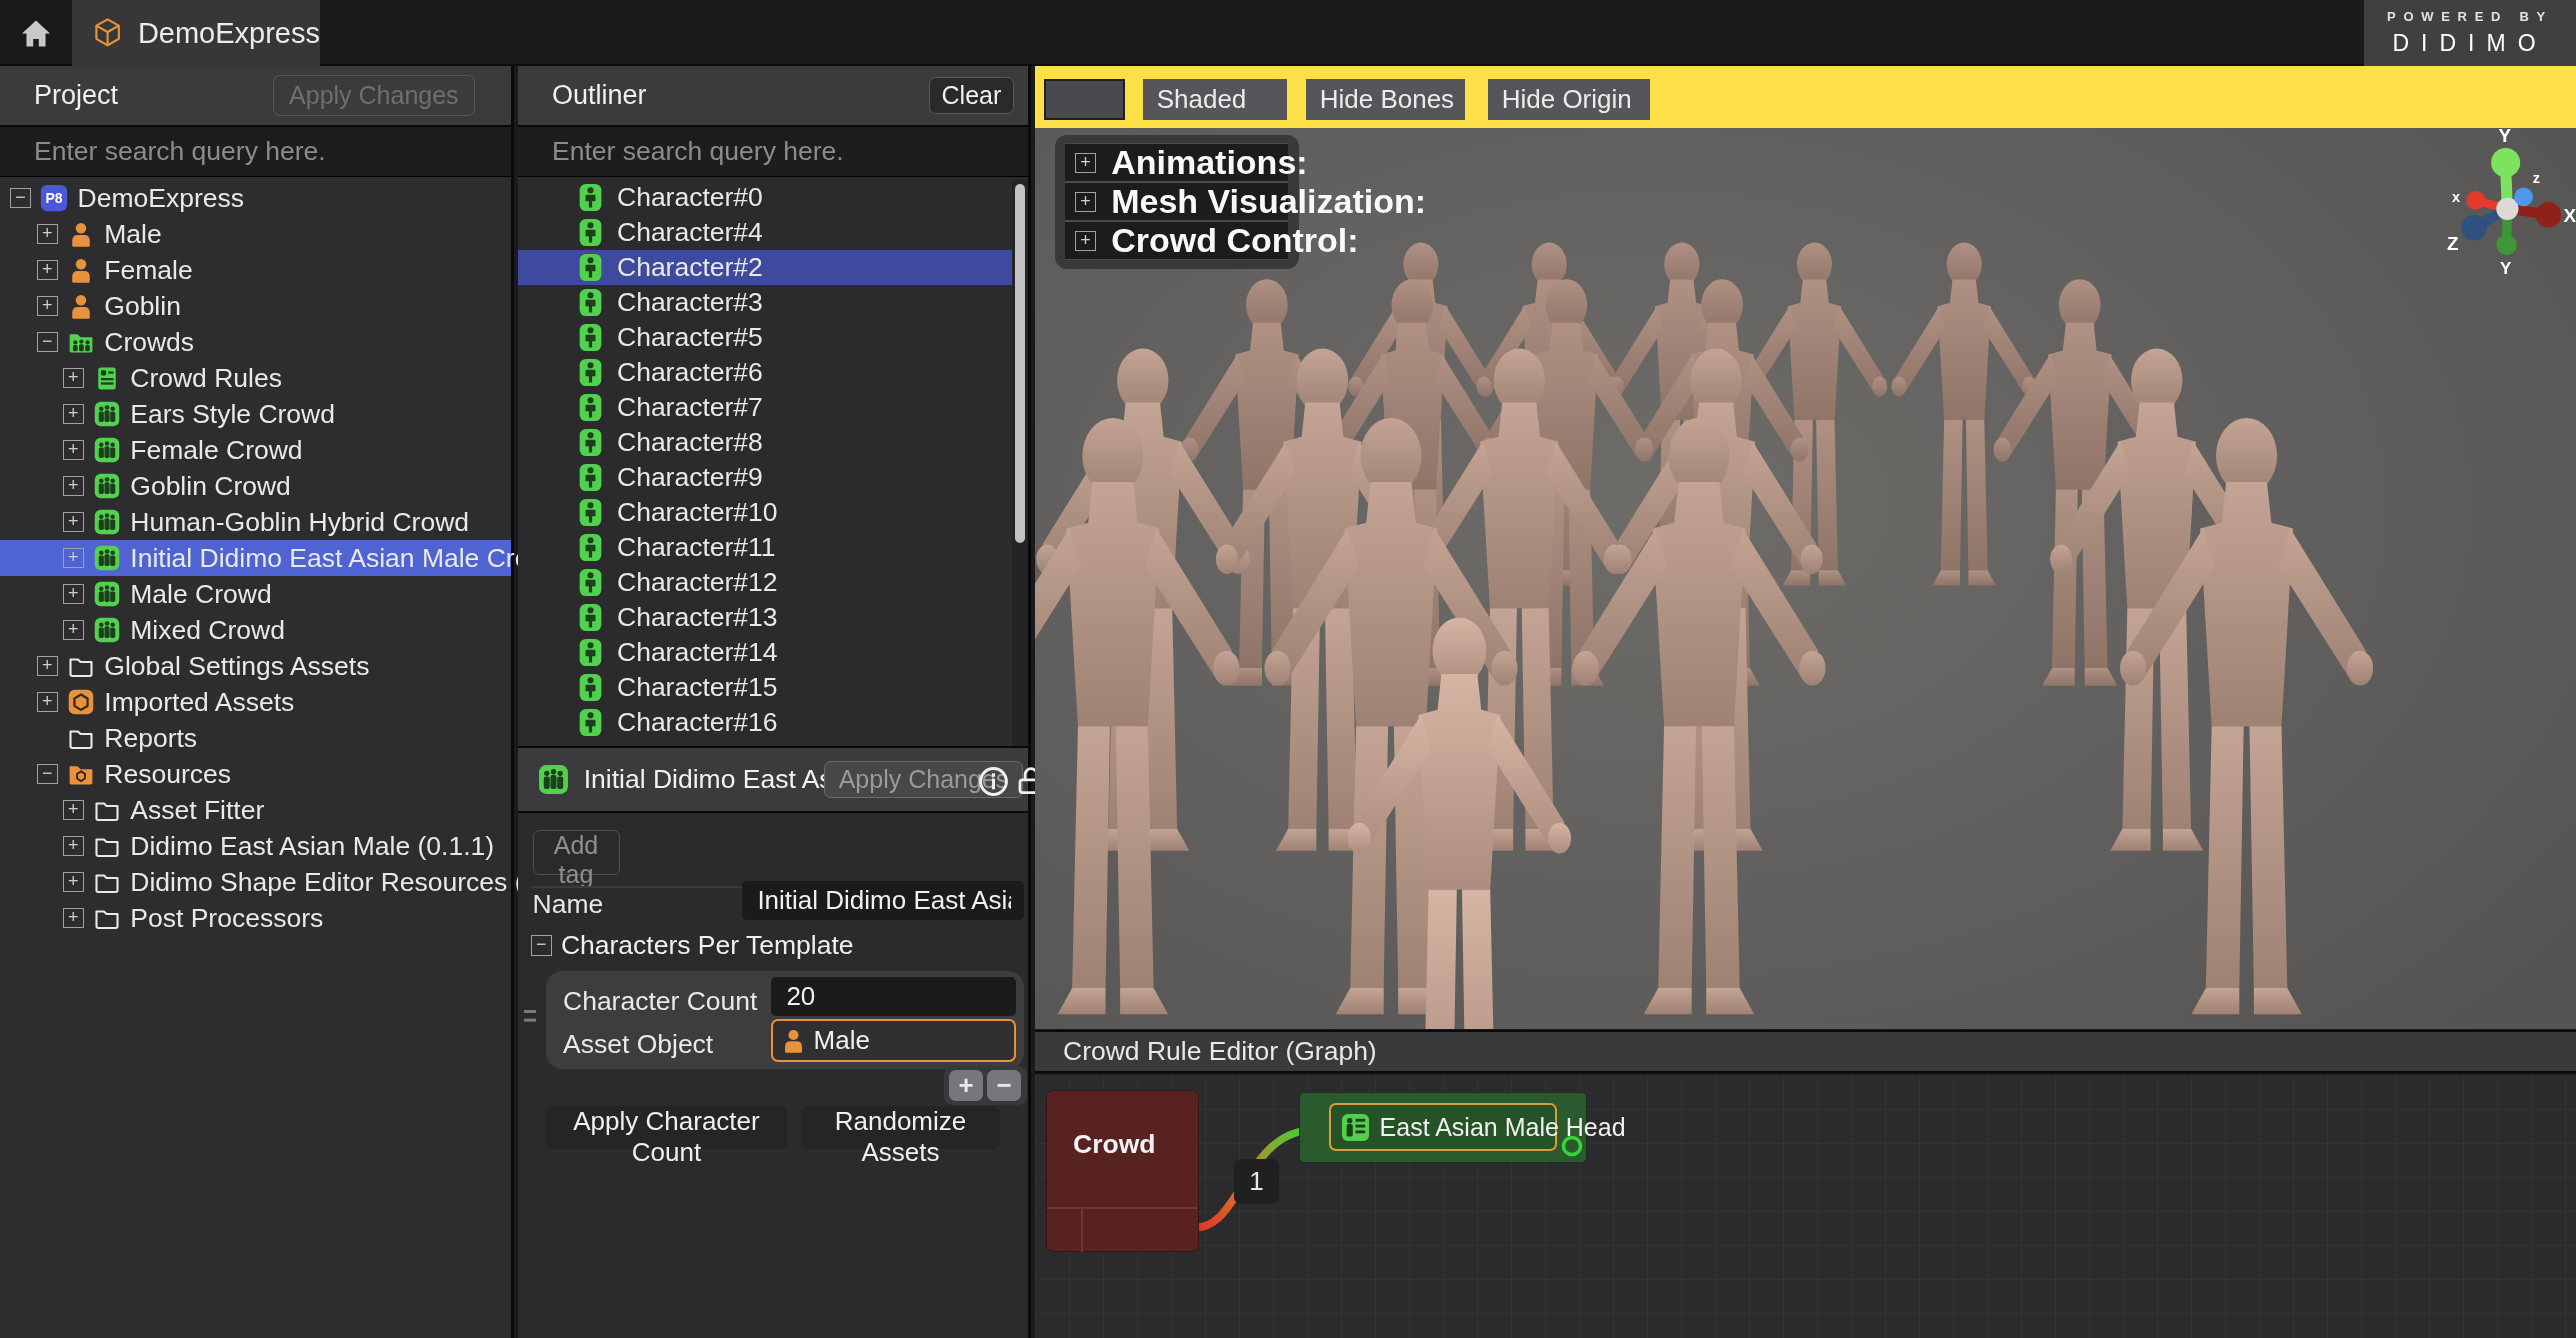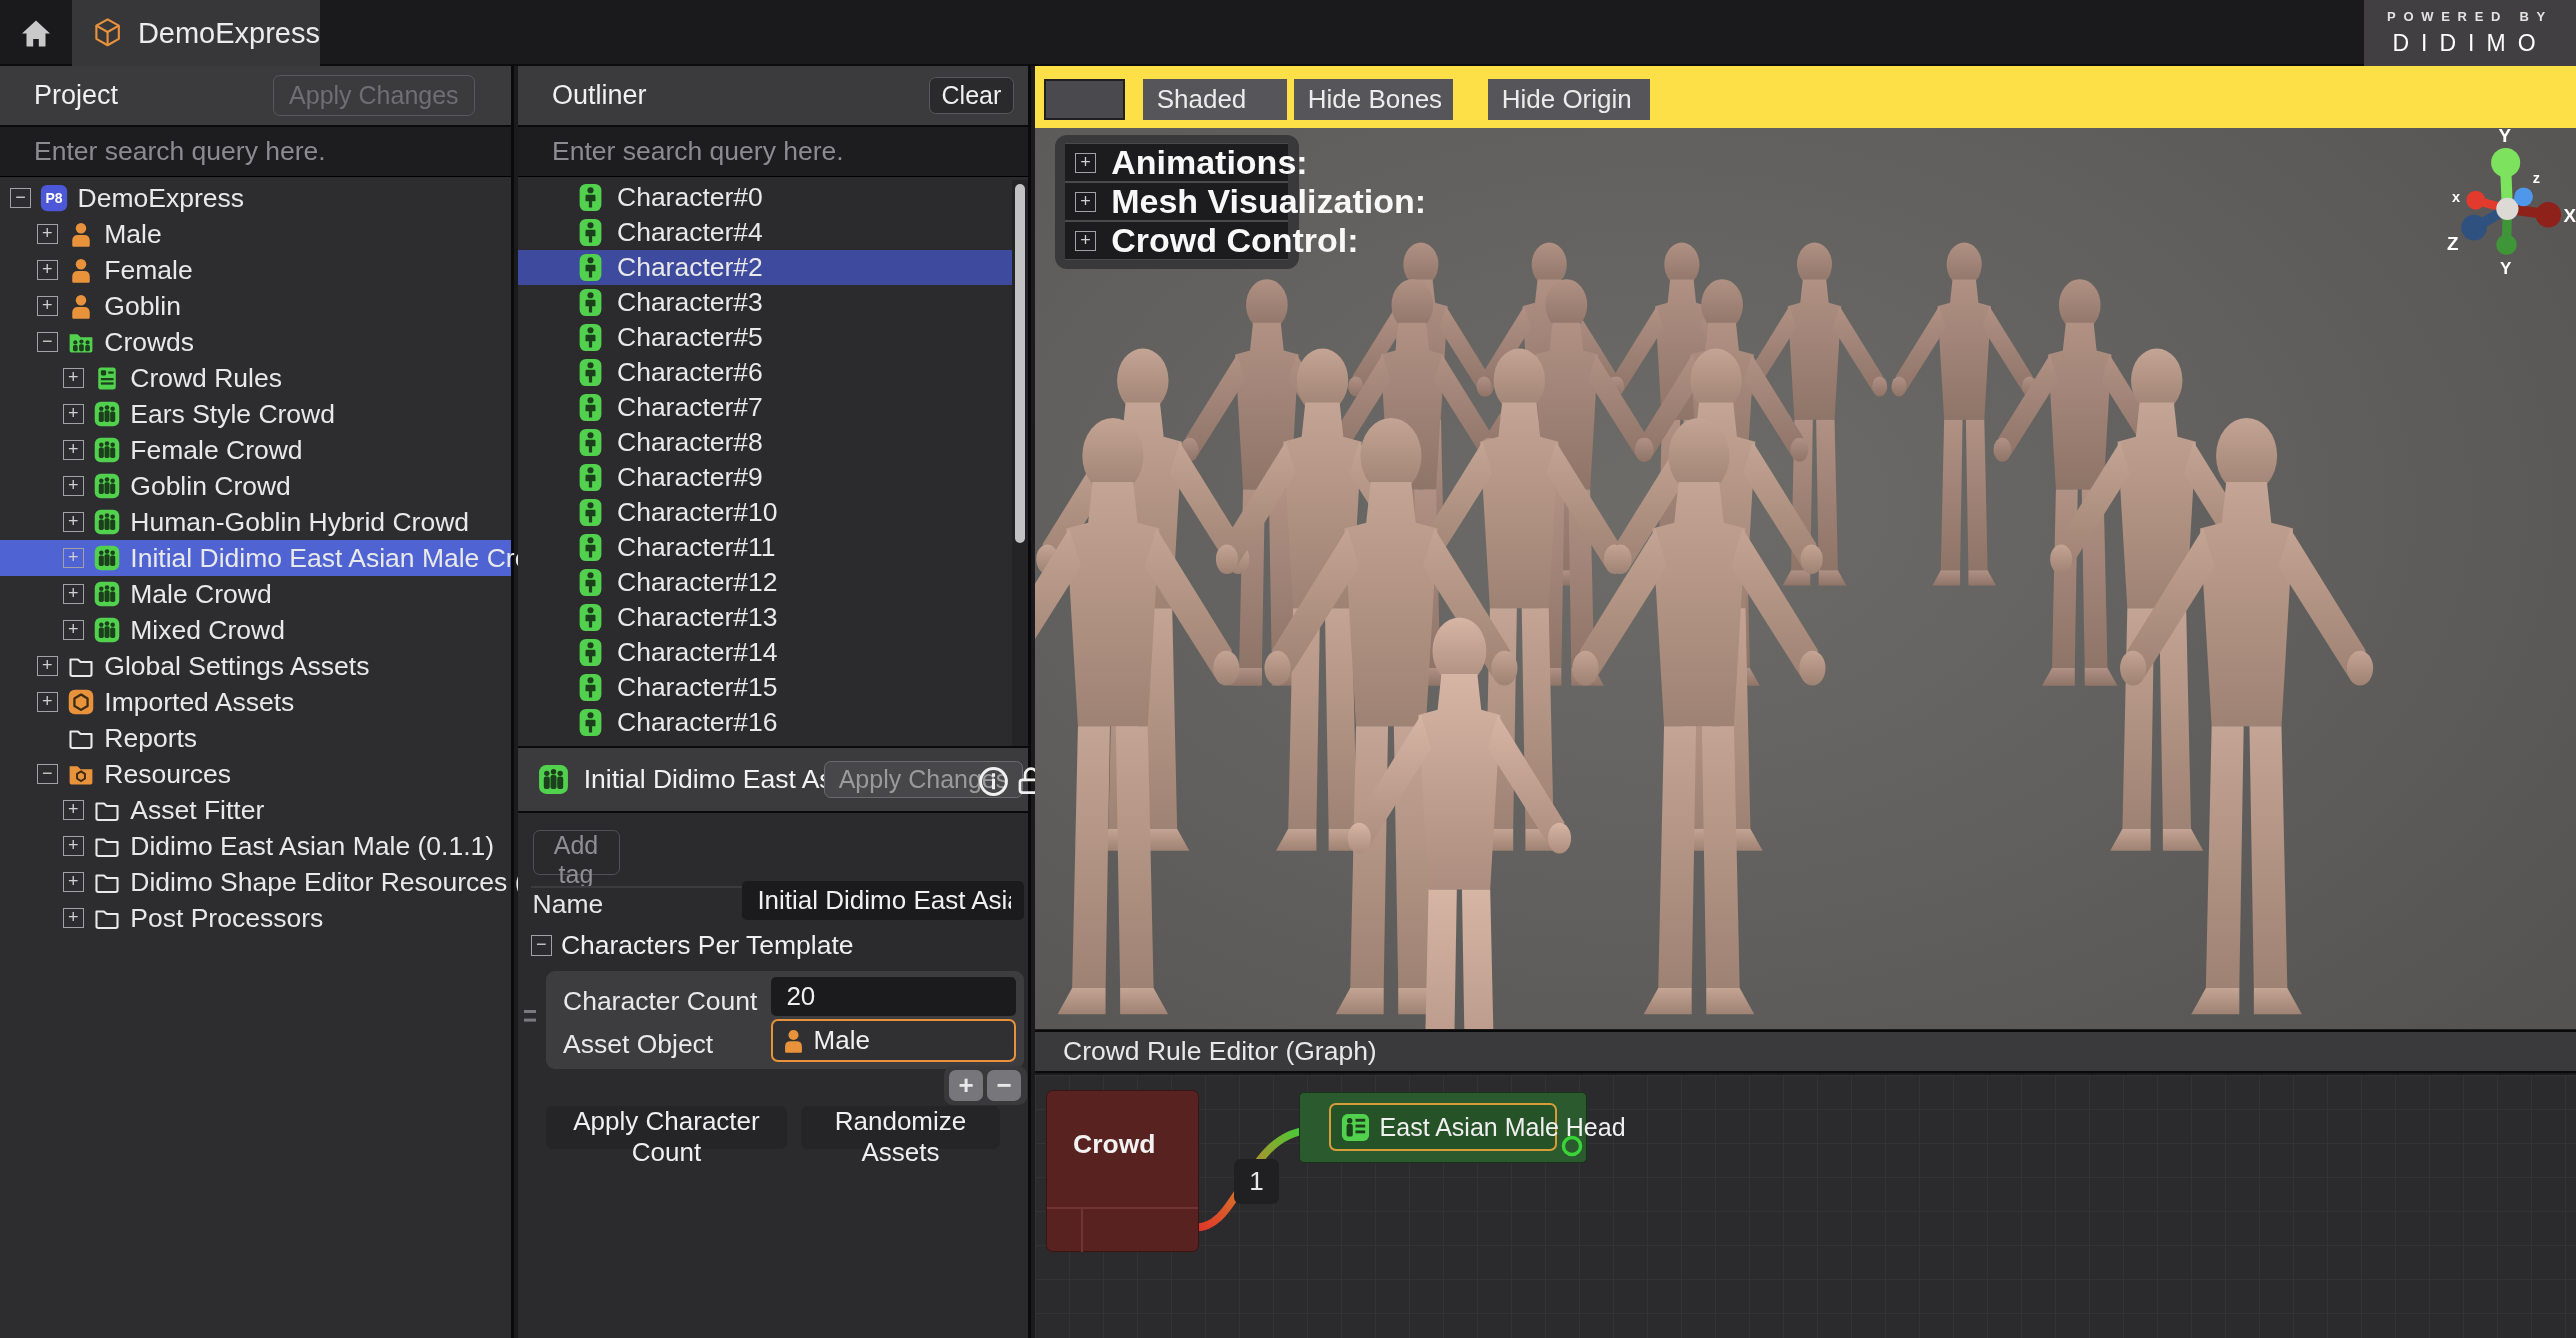--- a/index.html
+++ b/index.html
@@ -601,21 +601,21 @@
   <div class="fld abs" style="left:224px; top:815px; width:282px; height:39px;">
     <input type="text" value="Initial Didimo East Asian Mal" style="">
   </div>
 
   <div class="abs" style="left:13px; top:864px; display:flex; align-items:center; gap:9.4px;">
     <div class="exp">−</div>
     <span style="font-size:26.5px; color:#f0f0f0;">Characters Per Template</span>
   </div>
 
   <div class="abs" style="left:6px; top:944px; width:12px; height:3.4px; background:#7a7a7e; box-shadow:0 8.6px 0 #7a7a7e;"></div>
-  <div class="abs" style="left:28px; top:905px; width:478px; height:98px; background:#3d3d40; border-radius:9px;">
+  <div class="abs" style="left:28px; top:905px; width:478px; height:98px; background:#3d3d40; border-radius:16px;">
     <span class="abs" style="left:17px; top:15.4px; font-size:26.5px; color:#e9e9e9;">Character Count</span>
     <div class="fld abs" style="left:225px; top:6px; width:245px; height:39px;">
       <input type="text" value="20" style="">
     </div>
     <span class="abs" style="left:17px; top:58px; font-size:26.5px; color:#e9e9e9;">Asset Object</span>
     <div class="abs" style="left:225px; top:48px; width:245px; height:43px; background:#303033; border:2.6px solid #e8923c; border-radius:6.8px; display:flex; align-items:center; gap:6.8px; padding-left:6.8px;">
       <span class="icon" id="asset-male-icon">
           <svg width="27" height="27" viewBox="0 0 32 32">
             <circle cx="16" cy="9.5" r="6" fill="#e8923c"></circle>
             <path d="M6,29 L6,23.5 Q6,17 12.5,17 L19.5,17 Q26,17 26,23.5 L26,29 Q26,30.5 24.5,30.5 L7.5,30.5 Q6,30.5 6,29 Z" fill="#e8923c"></path>
@@ -631,21 +631,21 @@
   </div>
 
   <button class="dark-btn abs" style="left:28px; top:1040px; width:241px; height:43px;">Apply Character Count</button>
   <button class="dark-btn abs" style="left:283px; top:1040px; width:199px; height:43px;">Randomize Assets</button>
 </div>
 
 <div id="vp-toolbar">
   <div class="abs" style="left:9.4px; top:13px; width:81px; height:41px; background:#4a4a4e; border:2.6px solid #202022;"></div>
   <div id="vp-btns">
       <div class="vp-btn" style="left: 108px; width: 144px;">Shaded</div>
-      <div class="vp-btn" style="left: 259px; width: 159px;">Hide Bones</div>
+      <div class="vp-btn" style="left: 271px; width: 159px;">Hide Bones</div>
       <div class="vp-btn" style="left: 453px; width: 162px;">Hide Origin</div>
     </div>
 </div>
 
 <div id="vp3d">
   <svg id="crowd-svg" width="1541" height="901" viewBox="0 0 1801 1053">
     <defs>
       <linearGradient id="gFront" x1="0" y1="0" x2="0" y2="1">
         <stop offset="0" stop-color="#d6b5a4"></stop>
           <stop offset="1" stop-color="#ad8d7f"></stop>

